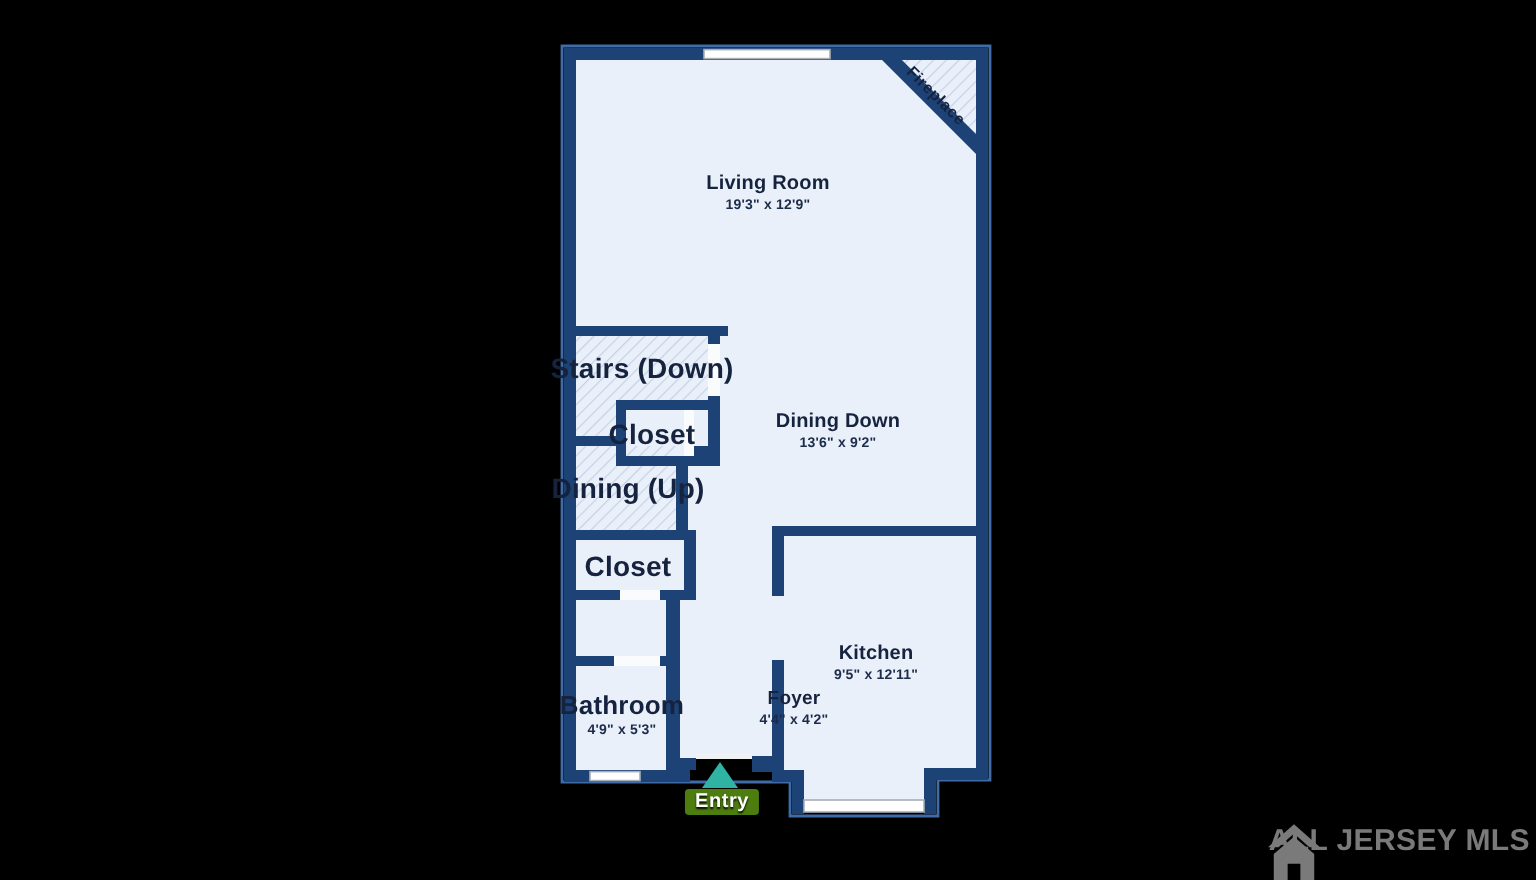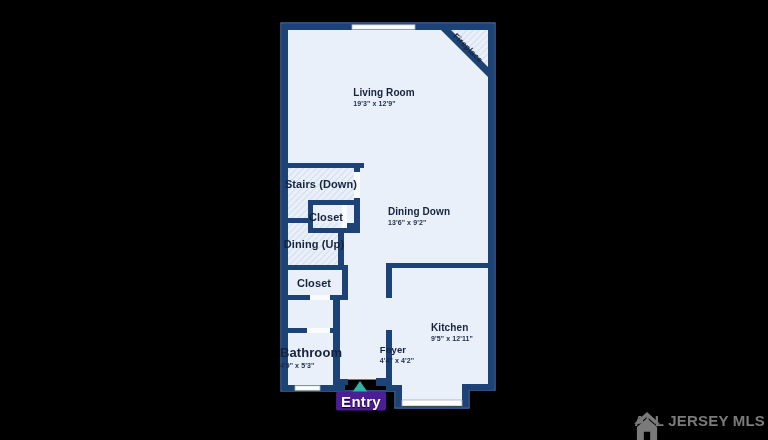--- a/index.html
+++ b/index.html
@@ -1,27 +1,27 @@
 <!DOCTYPE html>
 <html><head>
 <meta charset="utf-8">
 <style>
   html,body{margin:0;padding:0;background:#000;}
   #stage{position:relative;width:768px;height:440px;background:#000;overflow:hidden;
          font-family:"Liberation Sans", sans-serif;}
   svg{position:absolute;left:0;top:0;}
-  .lbl{position:absolute;transform:translate(-50%,-50%);
+  .lbl{position:absolute;transform:translate(-50%,-50%);text-align:center;
        color:#15233f;white-space:nowrap;line-height:1.15;}
   .nm{font-weight:700;font-size:10px;letter-spacing:.1px;}
   .dm{font-weight:700;font-size:7px;margin-top:1px;letter-spacing:.1px;color:#1b2b4a;}
-  .sm .nm{font-size:11px;}
+  .sm .nm{font-size:14px;}
   #fireplace-lbl{position:absolute;transform:translate(-50%,-50%) rotate(45deg);
        font-weight:700;font-size:8px;color:#15233f;letter-spacing:.3px;}
-  #entry-badge{position:absolute;transform:translate(-50%,-50%);background:#4c1d95;
-       color:#fff;font-weight:700;font-size:15px;padding:1px 5px;border-radius:2px;
+  #entry-badge{position:absolute;transform:translate(-50%,-50%);background:#4d7c0f;
+       color:#fff;font-weight:700;font-size:10px;padding:1px 5px;border-radius:2px;
        text-shadow:0 1px 1px #000;letter-spacing:.3px;}
   #watermark{position:absolute;right:3px;bottom:11px;display:flex;align-items:center;
        gap:4px;color:#7a7a7a;}
   #watermark .wm-text{font-weight:700;font-size:15px;letter-spacing:.2px;}
 </style>
 </head>
 <body>
 
 <div id="stage">
 
@@ -99,21 +99,21 @@
   </svg>
 
   <div class="lbl" style="left:384px;top:97px;">
     <div class="nm">Living Room</div>
     <div class="dm">19'3" x 12'9"</div>
   </div>
   <div class="lbl" style="left:419px;top:216px;">
     <div class="nm">Dining Down</div>
     <div class="dm">13'6" x 9'2"</div>
   </div>
-  <div class="lbl" style="left:452px;top:332px;">
+  <div class="lbl" style="left:438px;top:332px;">
     <div class="nm">Kitchen</div>
     <div class="dm">9'5" x 12'11"</div>
   </div>
   <div class="lbl" style="left:311px;top:358px;">
     <div class="nm" style="font-size:13px">Bathroom</div>
     <div class="dm">4'9" x 5'3"</div>
   </div>
   <div class="lbl" style="left:362px;top:355px;margin-left:35px;">
     <div class="nm" style="font-size:9.5px">Foyer</div>
     <div class="dm">4'4" x 4'2"</div>

